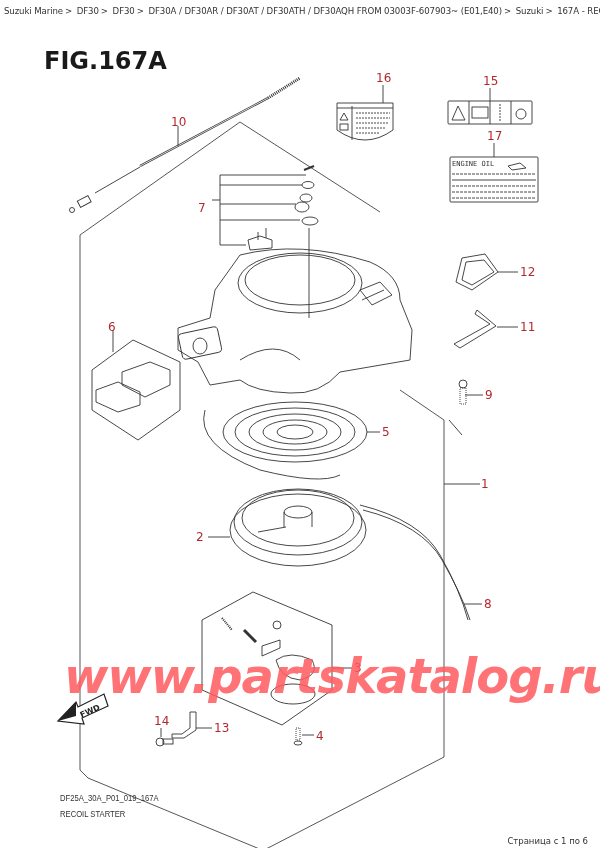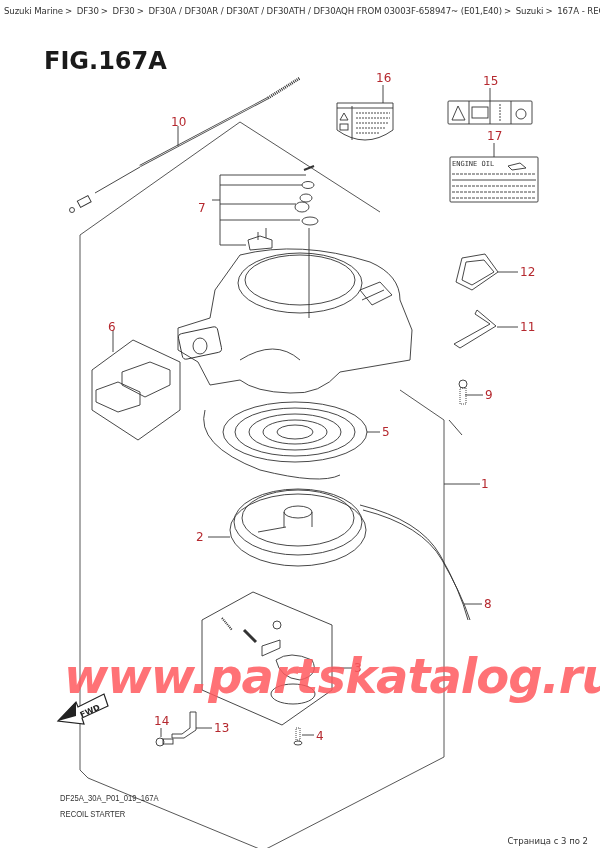--- a/index.html
+++ b/index.html
@@ -15,21 +15,21 @@
   .pager{position:absolute;right:12px;top:836px;font-size:8.5px;color:#333;}
   .watermark{position:absolute;left:64px;top:648px;font-family:"DejaVu Sans","Liberation Sans",sans-serif;font-weight:bold;font-style:italic;font-size:48px;color:#ff5a5f;opacity:0.85;letter-spacing:-1px;white-space:nowrap;pointer-events:none;}
 </style>
 </head>
 <body>
 
 <div class="breadcrumb">
   <a>Suzuki Marine</a><span class="sep">&gt;</span>
   <a>DF30</a><span class="sep">&gt;</span>
   <a>DF30</a><span class="sep">&gt;</span>
-  <a>DF30A / DF30AR / DF30AT / DF30ATH / DF30AQH FROM 03003F-658947~ (E01,E40)</a><span class="sep">&gt;</span>
+  <a>DF30A / DF30AR / DF30AT / DF30ATH / DF30AQH FROM 03003F-607903~ (E01,E40)</a><span class="sep">&gt;</span>
   <a>Suzuki</a><span class="sep">&gt;</span>
   <span>167A - RECOIL STARTER</span>
 </div>
 
 <div class="fig-title">FIG.167A</div>
 
 <svg class="diagram" width="600" height="848" viewBox="0 0 600 848" fill="none" stroke="#333" stroke-width="0.9">
 
   <polyline points="80,235 80,770 88,778 262,850 268,848 444,757 444,420 400,390" stroke="#444"></polyline>
   <line x1="80" y1="235" x2="240" y2="122" stroke="#444"></line>
@@ -209,13 +209,13 @@
   <text class="callout" stroke="none" x="154" y="725">14</text>
   <text class="callout" stroke="none" x="483" y="85">15</text>
   <text class="callout" stroke="none" x="376" y="82">16</text>
   <text class="callout" stroke="none" x="487" y="140">17</text>
 </svg>
 
 <div class="watermark">www.partskatalog.ru</div>
 
 <div class="footer-code">DF25A_30A_P01_019_167A</div>
 <div class="footer-name">RECOIL STARTER</div>
-<div class="pager">Страница с 3 по 2</div>
+<div class="pager">Страница с 1 по 6</div>
 
 </body></html>

